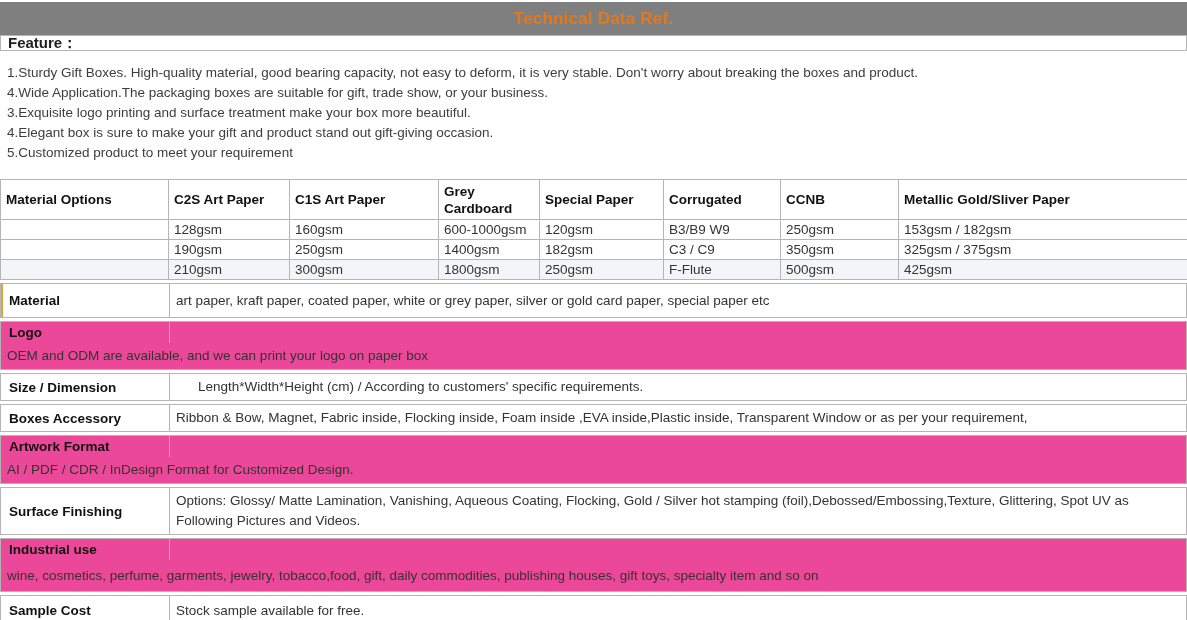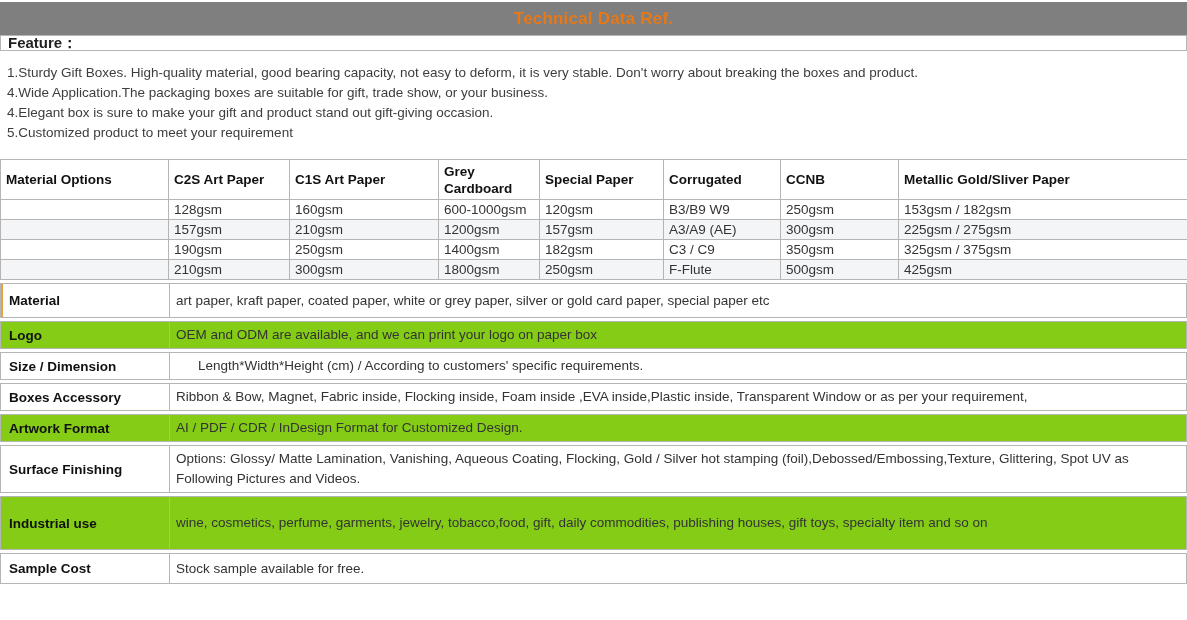--- a/index.html
+++ b/index.html
@@ -82,21 +82,21 @@
 
   
   .detail-rows { margin-top: 3px; }
   .detail-row {
     display: flex;
     align-items: stretch;
     border: 1px solid #b5b5b5;
     margin-bottom: 3px;
     background: #ffffff;
   }
-  .detail-row.alt { background: #84cc16; }
+  .detail-row.alt { background: #ec4899; flex-direction: column; }
   .detail-row.accent { box-shadow: inset 2px 0 0 #e8a33c; }
   .detail-label {
     flex: none;
     width: 169px;
     border-right: 1px solid #b5b5b5;
     display: flex;
     align-items: center;
     padding: 3px 8px;
     font-weight: bold;
     font-size: 13.5px;
@@ -130,20 +130,21 @@
     <span class="title-text">Technical Data Ref.</span>
   </div>
 
   <div class="feature-box">
     <span class="feature-heading">Feature：</span>
   </div>
 
   <div class="feature-list" id="feature-list">
       <div class="feature-item">1.Sturdy Gift Boxes. High-quality material, good bearing capacity, not easy to deform, it is very stable. Don't worry about breaking the boxes and product.</div>
       <div class="feature-item">4.Wide Application.The packaging boxes are suitable for gift, trade show, or your business.</div>
+      <div class="feature-item">3.Exquisite logo printing and surface treatment make your box more beautiful.</div>
       <div class="feature-item">4.Elegant box is sure to make your gift and product stand out gift-giving occasion.</div>
       <div class="feature-item">5.Customized product to meet your requirement</div>
     </div>
 
   <table class="spec-table">
     <colgroup>
       <col style="width:168px">
       <col style="width:121px">
       <col style="width:149px">
       <col style="width:101px">
@@ -168,30 +169,20 @@
         <tr>
           <td></td>
           <td>128gsm</td>
           <td>160gsm</td>
           <td>600-1000gsm</td>
           <td>120gsm</td>
           <td>B3/B9 W9</td>
           <td>250gsm</td>
           <td>153gsm / 182gsm</td>
         </tr>
-        <tr class="alt">
-          <td></td>
-          <td>157gsm</td>
-          <td>210gsm</td>
-          <td>1200gsm</td>
-          <td>157gsm</td>
-          <td>A3/A9 (AE)</td>
-          <td>300gsm</td>
-          <td>225gsm / 275gsm</td>
-        </tr>
         <tr>
           <td></td>
           <td>190gsm</td>
           <td>250gsm</td>
           <td>1400gsm</td>
           <td>182gsm</td>
           <td>C3 / C9</td>
           <td>350gsm</td>
           <td>325gsm / 375gsm</td>
         </tr>

